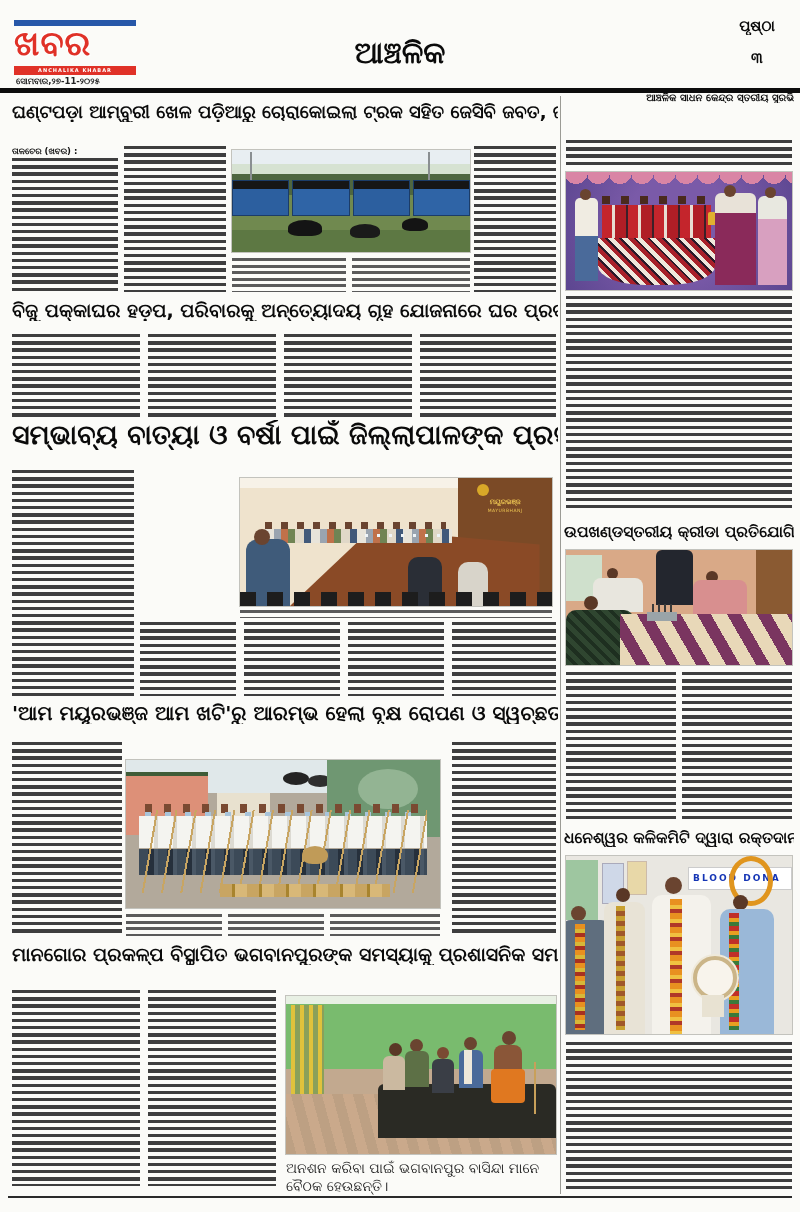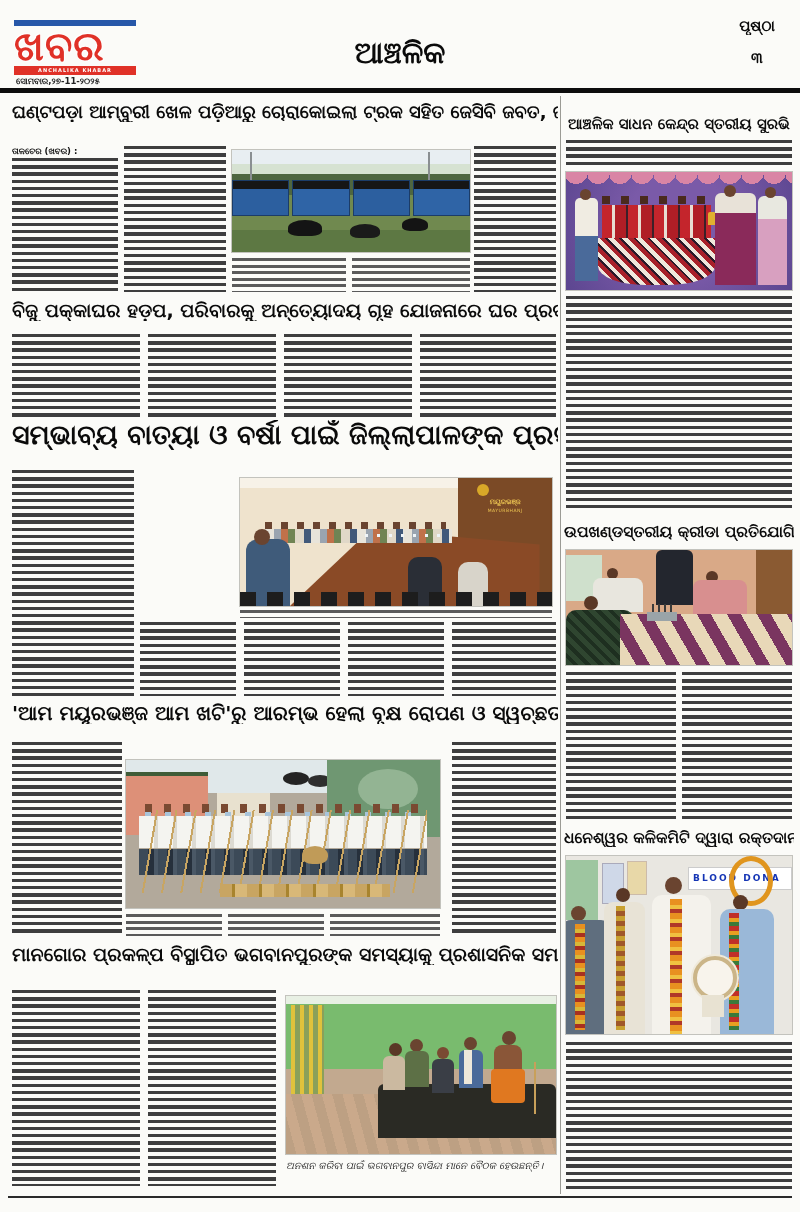--- a/index.html
+++ b/index.html
@@ -5,31 +5,31 @@
   html,body{margin:0;padding:0;background:#9a9a9a;}
   .page{position:relative;width:800px;height:1212px;margin:0 auto;background:#fbfbf8;
         font-family:"DejaVu Sans","Liberation Sans",sans-serif;color:#111;overflow:hidden;}
   .abs{position:absolute;}
   .hl{font-weight:bold;color:#0a0a0a;line-height:1.12;white-space:nowrap;overflow:hidden;}
   .ctr{text-align:center;}
   
   .gk{background-image:repeating-linear-gradient(to bottom,#3e3e3e 0 3.4px,transparent 3.4px 7.2px);}
   .gk.lt{background-image:repeating-linear-gradient(to bottom,#5a5a5a 0 3px,transparent 3px 6.6px);}
   .photo{position:absolute;overflow:hidden;background:#ddd;box-shadow:0 0 0 1px #c3c3bd;}
-  .cap{font-size:10px;color:#222;line-height:1.25;font-style:italic;}
+  .cap{font-size:14px;color:#222;line-height:1.25;}
   .rule{position:absolute;background:#0d0d0d;}
 </style>
 </head>
 <body>
 
 <div class="page">
 
   <div class="abs" style="left:14px;top:20px;width:122px;height:60px;">
     <div class="abs" style="left:0;top:0;width:122px;height:6px;background:#2757a8;"></div>
-    <div class="abs hl" style="left:0;top:4px;width:122px;font-size:40px;color:#e03127;text-shadow:1px 1px 0 #fff,-1px -1px 0 #fff,0 0 2px #fff;letter-spacing:1px;">ଖବର</div>
+    <div class="abs hl" style="left:0;top:4px;width:122px;font-size:34px;color:#e03127;text-shadow:1px 1px 0 #fff,-1px -1px 0 #fff,0 0 2px #fff;letter-spacing:1px;">ଖବର</div>
     <div class="abs" style="left:0;top:46px;width:122px;height:9px;background:#e03127;color:#fff;font-size:5px;font-weight:bold;text-align:center;line-height:9px;letter-spacing:1px;">ANCHALIKA KHABAR</div>
   </div>
   <div class="abs" style="left:16px;top:76px;font-size:8.5px;font-weight:bold;color:#222;">ସୋମବାର,୨୭-11-୨୦୨୫</div>
 
   <div class="abs hl ctr" style="left:250px;top:36px;width:300px;font-size:30px;">ଆଞ୍ଚଳିକ</div>
 
   <div class="abs hl ctr" style="left:730px;top:18px;width:54px;font-size:15px;">ପୃଷ୍ଠା</div>
   <div class="abs hl ctr" style="left:730px;top:50px;width:54px;font-size:15px;">୩</div>
 
   <div class="rule" style="left:0;top:88px;width:800px;height:5px;"></div>
@@ -144,21 +144,21 @@
       <div class="abs" style="left:66%;top:34%;width:8px;height:34px;background:#eee8da;"></div>
       <div class="abs" style="left:80%;top:22%;width:14px;height:14px;border-radius:50%;background:#6a4430;"></div>
       <div class="abs" style="left:77%;top:31%;width:28px;height:26px;background:#8a5638;border-radius:8px 8px 0 0;"></div>
       <div class="abs" style="left:76%;top:46%;width:34px;height:34px;background:#e07820;border-radius:4px;"></div>
       <div class="abs" style="left:92%;top:42%;width:2px;height:52px;background:#c8a05a;"></div>
     </figure>
     <div class="abs cap" style="left:286px;top:1160px;width:270px;">ଅନଶନ କରିବା ପାଇଁ ଭଗବାନପୁର ବାସିନ୍ଦା ମାନେ ବୈଠକ ହେଉଛନ୍ତି।</div>
   </section>
 
   <section>
-    <div class="abs hl ctr" style="left:564px;top:116px;width:230px;font-size:15px;">ଆଞ୍ଚଳିକ ସାଧନ କେନ୍ଦ୍ର ସ୍ତରୀୟ ସୁରଭି</div>
+    <div class="abs hl ctr" style="left:564px;top:92px;width:230px;font-size:10px;text-align:right;">ଆଞ୍ଚଳିକ ସାଧନ କେନ୍ଦ୍ର ସ୍ତରୀୟ ସୁରଭି</div>
     <div class="abs gk" style="left:566px;top:140px;width:226px;height:26px;"></div>
 
     <figure class="photo" style="left:566px;top:172px;width:226px;height:118px;margin:0;">
       <div class="abs" style="left:0;top:0;width:100%;height:100%;background:radial-gradient(circle at 50% 45%,#7a5aa8 0 40%,#5c4690 100%);"></div>
       <div class="abs" style="left:0;top:0;width:100%;height:16px;background-image:radial-gradient(circle at 10px 0px,#d985a5 0 12px,transparent 12px);background-size:22px 16px;background-repeat:repeat-x;"></div>
       <div class="abs" style="left:4%;top:22%;width:10%;height:70%;background:linear-gradient(#f0ece2 0 46%,#4a6a9a 46% 100%);border-radius:5px 5px 0 0;"></div>
       <div class="abs" style="left:6%;top:14%;width:11px;height:11px;border-radius:50%;background:#6a4430;"></div>
       <div class="abs" style="left:16%;top:28%;width:48%;height:30%;background:repeating-linear-gradient(90deg,#c4252c 0 10px,#e8ddd2 10px 13px,#b01e26 13px 24px,#3c2028 24px 26px);"></div>
       <div class="abs" style="left:16%;top:20%;width:48%;height:8px;background:repeating-linear-gradient(90deg,#4a2a1e 0 8px,transparent 8px 19px);"></div>
       <div class="abs" style="left:14%;top:56%;width:52%;height:40%;background:repeating-linear-gradient(45deg,#f0e8dc 0 4px,#a8202a 4px 8px,#2a1a2a 8px 10px);border-radius:0 0 40% 40%;"></div>

